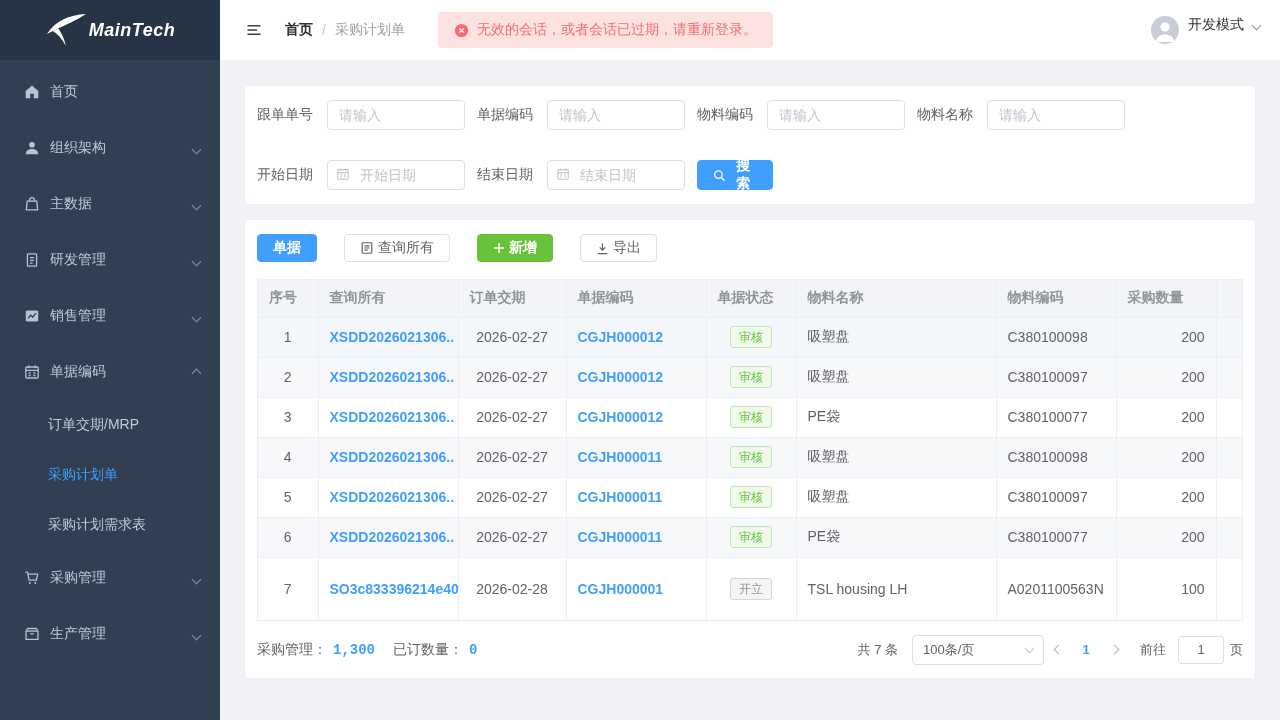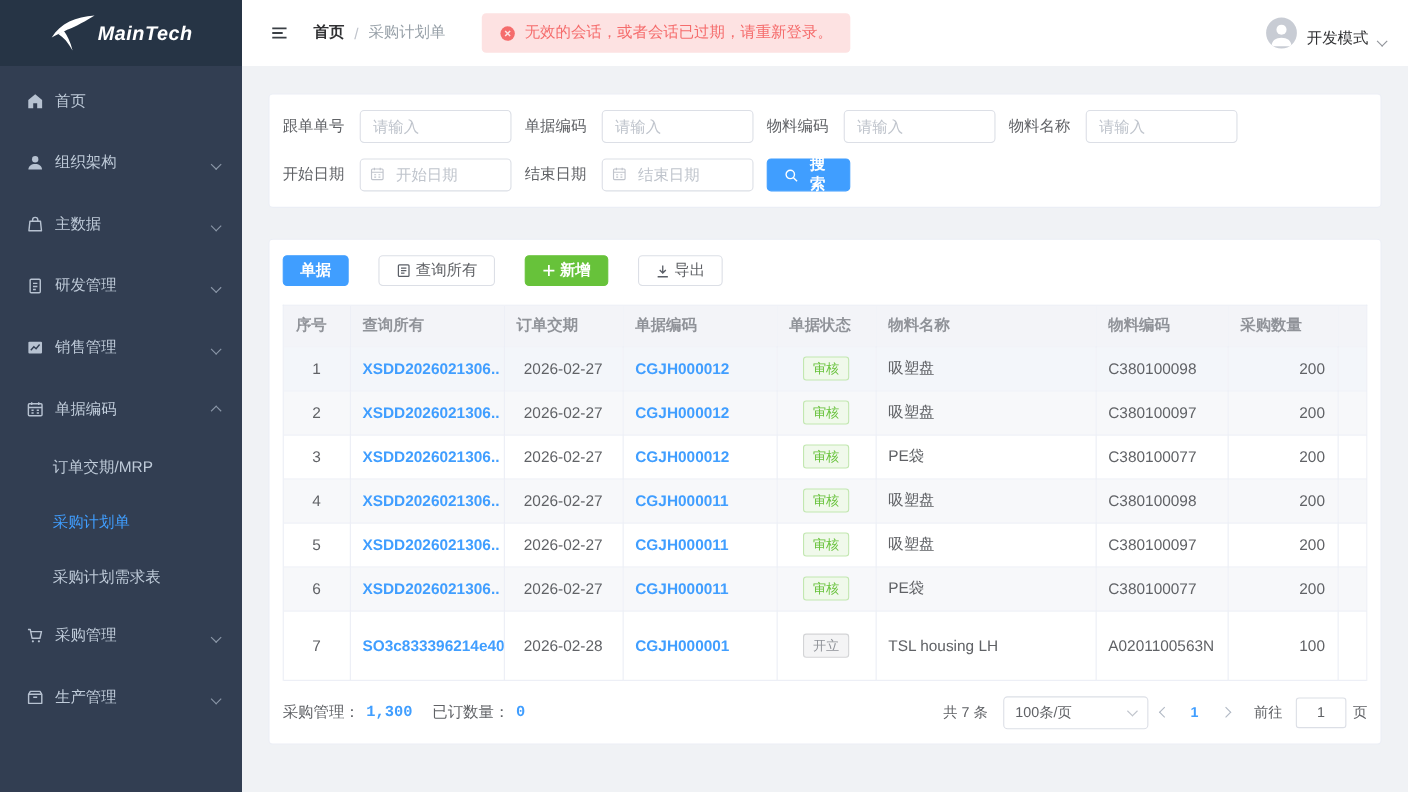--- a/index.html
+++ b/index.html
@@ -25,32 +25,32 @@
   .mi-chev { color:#8b97a8; }
 
   
   .main { flex:1; display:flex; flex-direction:column; min-width:0; }
   .topbar { height:60px; background:#fff; display:flex; align-items:center; padding:0 20px 0 25px; position:relative; flex-shrink:0; }
   .hamburger { width:18px; height:18px; margin-right:22px; cursor:pointer; display:flex; align-items:center; }
   .crumb-home { color:#303133; font-weight:bold; cursor:pointer; }
   .crumb-sep { color:#c0c4cc; margin:0 9px; }
   .crumb-cur { color:#97a0a8; }
   .alert-toast { position:absolute; left:218px; top:12px; height:36px; background:#fde2e2; border-radius:4px; display:flex; align-items:center; gap:8px; padding:0 16px; color:#f56c6c; font-size:14px; }
-  .user-box { margin-left:auto; display:flex; align-items:flex-end; gap:9px; cursor:pointer; }
+  .user-box { margin-left:auto; display:flex; align-items:flex-start; gap:9px; cursor:pointer; }
   .avatar { width:28px; height:28px; border-radius:50%; background:#c8ccd4; display:flex; align-items:end; justify-content:center; overflow:hidden; }
   .user-name { color:#303133; }
   .user-chev { color:#909399; }
 
-  .content { flex:1; background:#f0f2f5; padding:25px 24px 0; display:flex; flex-direction:column; gap:28px; min-height:0; }
+  .content { flex:1; background:#f0f2f5; padding:25px 24px 0; display:flex; flex-direction:column; gap:14px; min-height:0; }
   .card { background:#fff; border:1px solid #ebeef5; border-radius:4px; }
 
   
   .search-card { padding:14px 12px 14px; }
   .form-row { display:flex; align-items:center; }
-  .form-row + .form-row { margin-top:14px; }
+  .form-row + .form-row { margin-top:30px; }
   .fgroup { display:flex; align-items:center; margin-right:12px; }
   .flabel { width:56px; text-align:left; color:#606266; margin-right:14px; white-space:nowrap; }
   .tinput { width:138px; height:30px; border:1px solid #dcdfe6; border-radius:4px; padding:0 11px; font-size:14px; color:#606266; font-family:inherit; outline:none; }
   .tinput::placeholder { color:#bfc4cc; }
   .dinput-wrap { position:relative; }
   .dinput { padding-left:32px; }
   .dcal { position:absolute; left:9px; top:7px; pointer-events:none; }
   .btn { height:30px; border-radius:4px; border:1px solid #dcdfe6; background:#fff; color:#606266; font-size:14px; font-family:inherit; display:inline-flex; align-items:center; justify-content:center; gap:4px; cursor:pointer; padding:0 15px; }
   .btn-primary { background:#409eff; border-color:#409eff; color:#fff; font-weight:bold; }
   .btn-success { background:#67c23a; border-color:#67c23a; color:#fff; font-weight:bold; }

